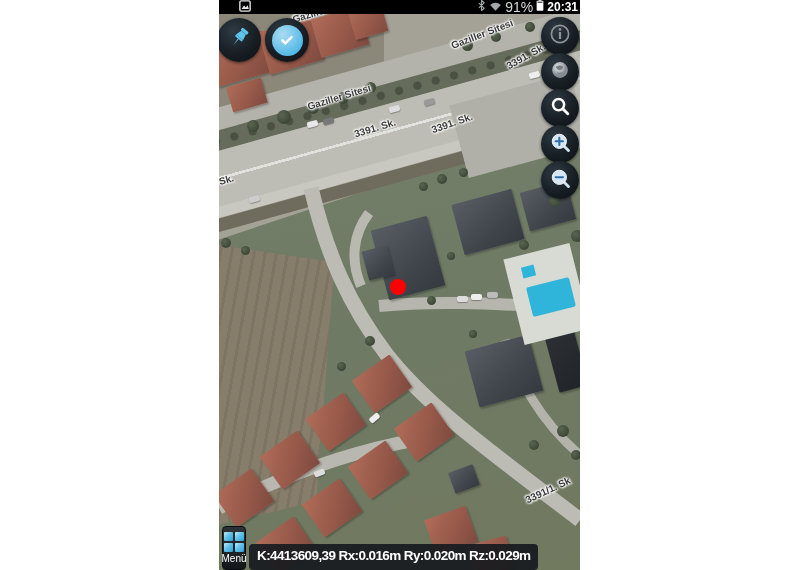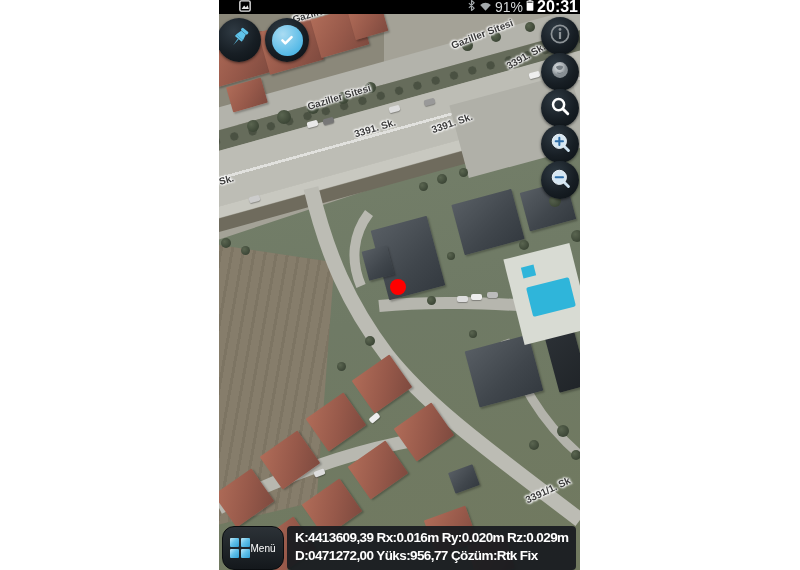--- a/index.html
+++ b/index.html
@@ -3,21 +3,21 @@
 <meta charset="utf-8">
 <style>
   html,body{margin:0;padding:0;}
   body{width:800px;height:570px;background:#ffffff;font-family:"Liberation Sans",sans-serif;overflow:hidden;position:relative;}
   .app{position:absolute;left:219px;top:0;width:361px;height:570px;background:#a4a297;overflow:hidden;}
 
   
   .statusbar{position:absolute;top:0;left:0;right:0;height:14px;background:#000;z-index:60;display:flex;align-items:center;}
   .sb-left{margin-left:20px;display:flex;align-items:center;}
   .sb-right{margin-left:auto;display:flex;align-items:center;gap:3px;padding-right:2px;}
-  .sb-time{color:#fff;font-size:16px;font-weight:bold;line-height:14px;}
+  .sb-time{color:#fff;font-size:12px;font-weight:bold;line-height:14px;}
   .sb-pct{color:#d6d8d9;font-size:14px;line-height:14px;}
 
   
   .map{position:absolute;inset:0;}
   .layer{position:absolute;}
   .lawn{left:0;top:0;width:361px;height:570px;background:linear-gradient(170deg,#77826c 0%,#6f7a65 55%,#71795f 100%);
         clip-path:polygon(0 42%,100% 21%,100% 100%,0 100%);}
   .dirt{left:0;top:0;width:361px;height:570px;background:#867d6b;
         clip-path:polygon(0 43%,32% 46%,27% 88%,0 92%);
         background-image:repeating-linear-gradient(100deg,rgba(60,55,40,.12) 0 3px,transparent 3px 11px);}
@@ -47,22 +47,22 @@
               box-shadow:0 1px 3px rgba(0,0,0,.55);}
   .btn-pin{left:-2px;top:18px;width:44px;height:44px;}
   .btn-check{left:46px;top:18px;width:44px;height:44px;}
   .check-inner{width:31px;height:31px;border-radius:50%;background:radial-gradient(circle at 35% 30%,#aadcf3,#51b8e6 75%);
                display:flex;align-items:center;justify-content:center;}
   .right-col{position:absolute;right:1px;top:17px;z-index:40;display:flex;flex-direction:column;}
   .right-col .circle-btn{position:relative;width:38px;height:38px;margin-bottom:-2px;}
 
   
   .bottombar{position:absolute;left:3px;bottom:0;z-index:50;display:flex;align-items:flex-end;gap:3px;}
-  .menu-btn{width:62px;height:44px;border-radius:12px;background:linear-gradient(#2c3237,#14181c);
-            border:1px solid #0a0d10;box-sizing:border-box;display:flex;align-items:center;justify-content:center;}
+  .menu-btn{width:24px;height:44px;border-radius:4px;background:linear-gradient(#2c3237,#14181c);
+            border:1px solid #0a0d10;box-sizing:border-box;display:flex;flex-direction:column;align-items:center;justify-content:center;}
   .menu-grid{width:20px;height:20px;display:grid;grid-template-columns:9px 9px;grid-template-rows:9px 9px;gap:2px;}
   .menu-grid span{background:linear-gradient(135deg,#c2e9f8 0%,#63c2ea 45%,#2f9fd4 100%);border-radius:1px;}
   .menu-label{color:#fff;font-size:10px;margin-top:1px;line-height:11px;}
   .readout{background:rgba(24,27,31,.93);border-radius:4px;padding:3px 8px 5px 8px;}
   .readout div{color:#fff;font-size:13.5px;font-weight:bold;letter-spacing:-0.6px;line-height:18px;white-space:nowrap;}
 </style>
 </head>
 <body>
 
 <div class="app">
@@ -276,17 +276,16 @@
       <span class="menu-grid">
           <span></span>
           <span></span>
           <span></span>
           <span></span>
         </span>
       <span class="menu-label">Menü</span>
     </div>
     <div class="readout">
       <div>K:4413609,39 Rx:0.016m Ry:0.020m Rz:0.029m</div>
-      <div>D:0471272,00 Yüks:956,77 Çözüm:Rtk Fix</div>
     </div>
   </div>
 
 </div>
 
 </body></html>

